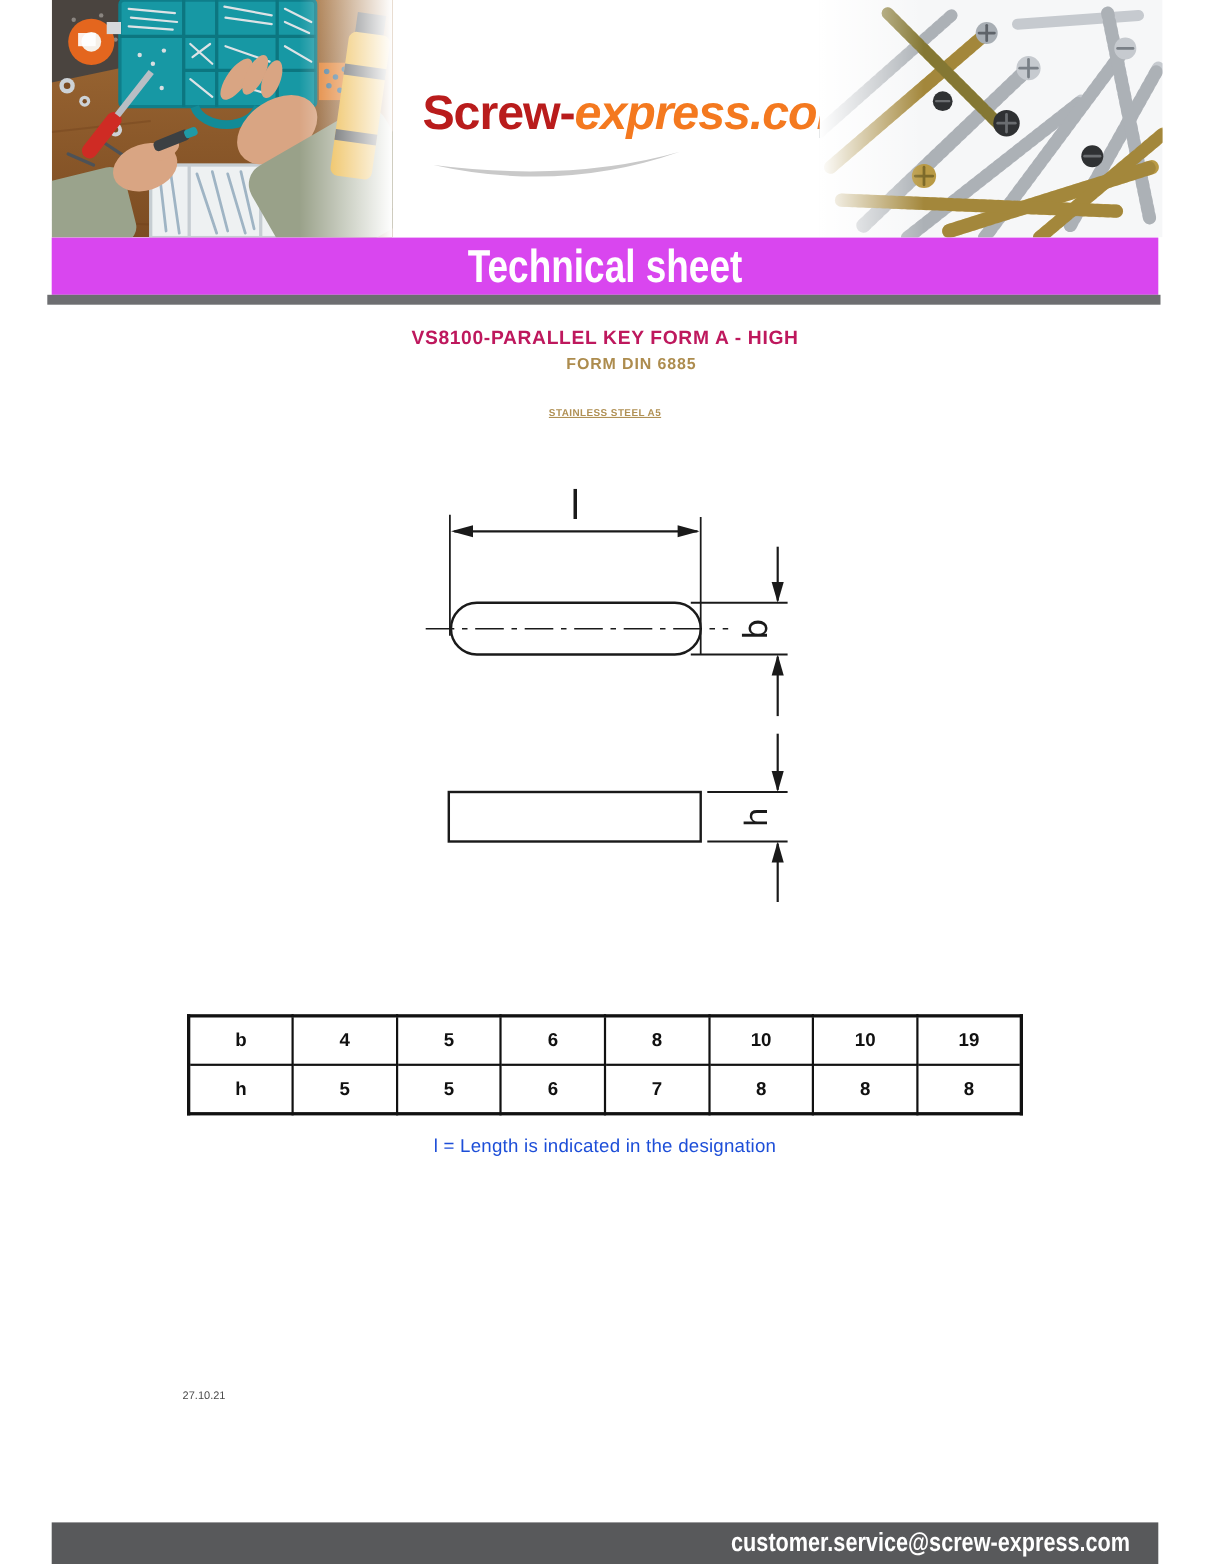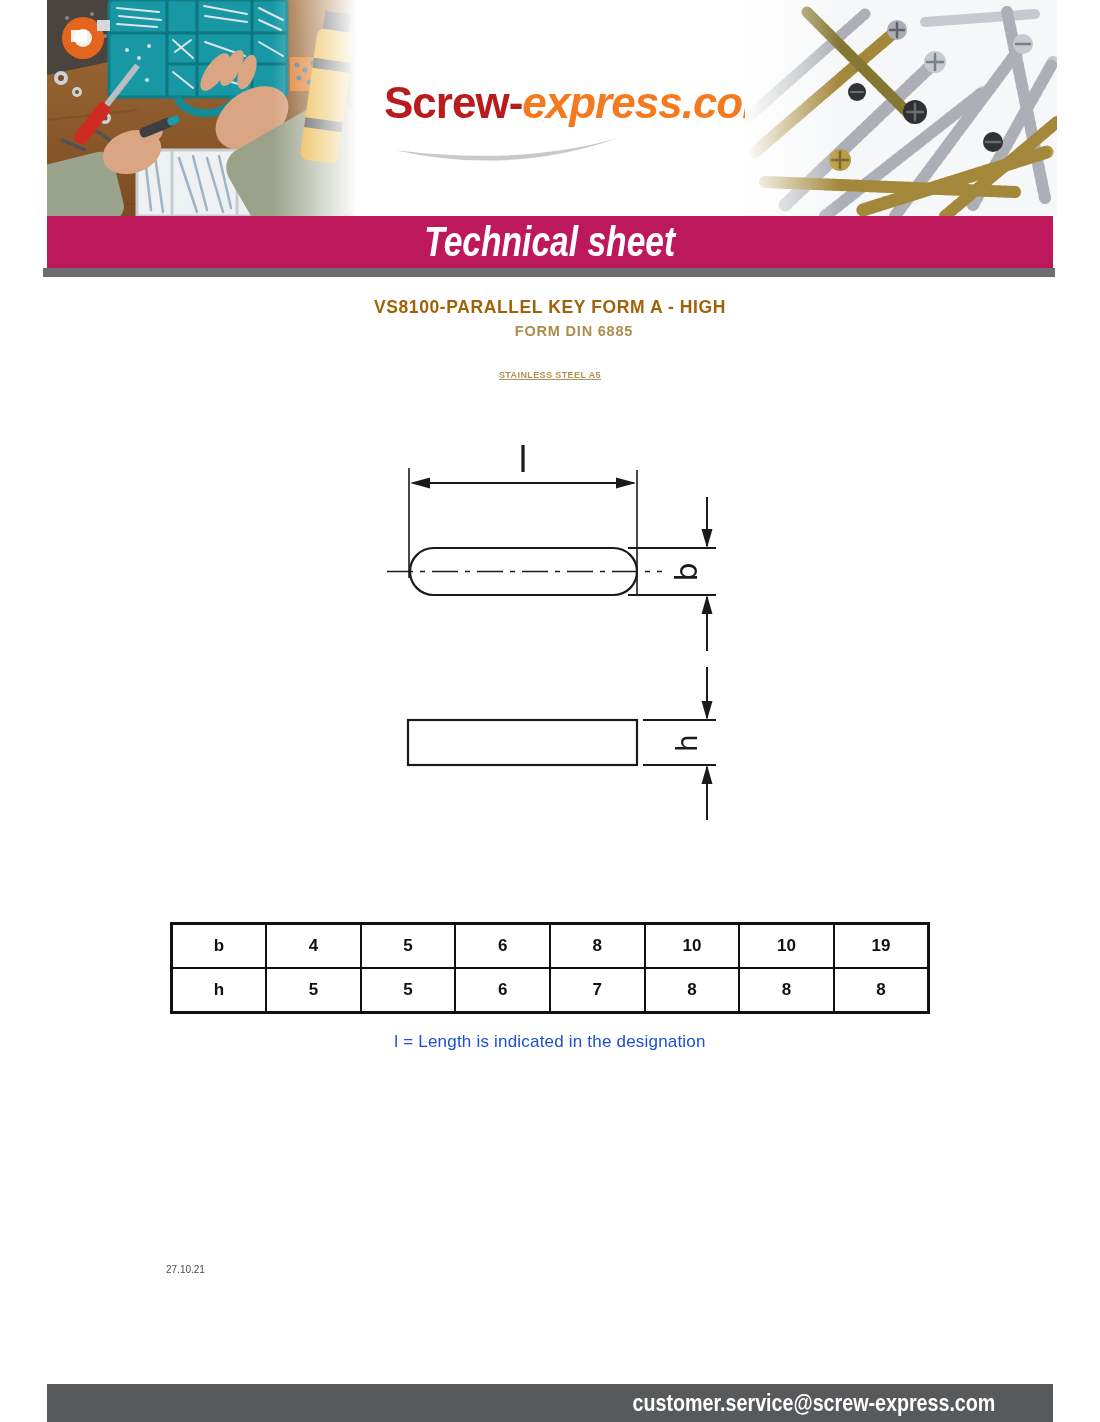--- a/index.html
+++ b/index.html
@@ -16,34 +16,34 @@
     position:absolute;left:384px;top:78px;white-space:nowrap;
     font-size:44px;font-weight:bold;letter-spacing:-1px;
   }
   .logo .p1{color:#b91c1c;}
   .logo .p2{color:#F4791F;font-style:italic;}
   .swoosh{position:absolute;left:390px;top:134px;}
 
   
   .banner{
     position:absolute;left:47px;top:216px;width:1006px;height:52px;
-    background:#be185d;display:flex;align-items:center;justify-content:center;font-style:italic;
+    background:#d946ef;display:flex;align-items:center;justify-content:center;
   }
   .banner span{
     color:#ffffff;font-size:42px;font-weight:bold;
     transform:scaleX(0.8);letter-spacing:0px;
   }
   .gray-strip{
     position:absolute;left:43px;top:268px;width:1012px;height:9px;background:#6D6E71;
   }
 
   
   .t-title{
     position:absolute;left:0;top:297px;width:1100px;text-align:center;
-    color:#a16207;font-size:17.5px;font-weight:600;letter-spacing:.6px;
+    color:#be185d;font-size:17.5px;font-weight:600;letter-spacing:.6px;
   }
   .t-form{
     position:absolute;left:0;top:323px;width:1100px;text-align:center;
     color:#AD8C4E;font-size:14.5px;font-weight:600;letter-spacing:.8px;margin-left:24px;
   }
   .t-material{
     position:absolute;left:0;top:370px;width:1100px;text-align:center;
     color:#B09054;font-size:9px;font-weight:600;letter-spacing:.4px;text-decoration:underline;
   }
 
@@ -66,21 +66,21 @@
   }
 
   .date{
     position:absolute;left:166px;top:1264px;font-size:10px;color:#4A4A4A;
   }
 
   
   .footer{
     position:absolute;left:47px;top:1384px;width:1006px;height:38px;
     background:#58595B;display:flex;align-items:center;justify-content:flex-end;
-    padding-right:58px;box-sizing:border-box;
+    padding-right:26px;box-sizing:border-box;
   }
   .footer span{
     color:#ffffff;font-size:24px;font-weight:bold;
     transform:scaleX(0.82);transform-origin:right center;letter-spacing:0;
   }
 </style>
 </head>
 <body>
 
 <div>

